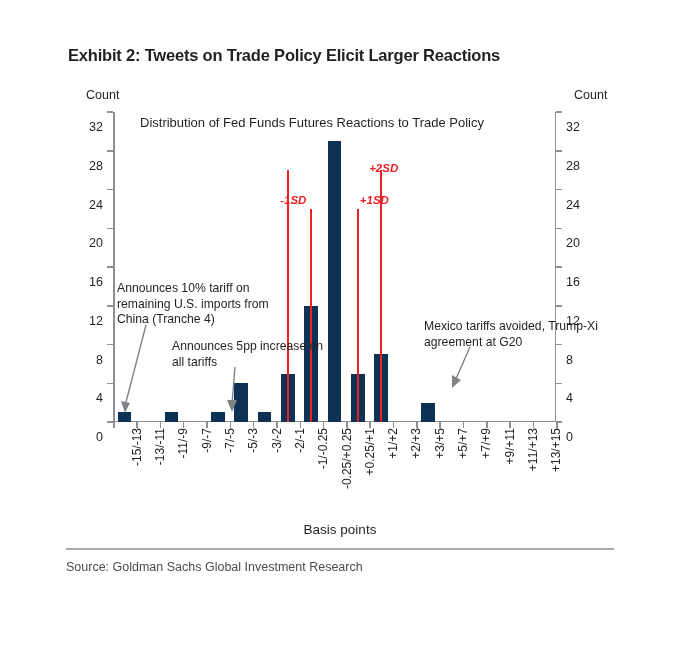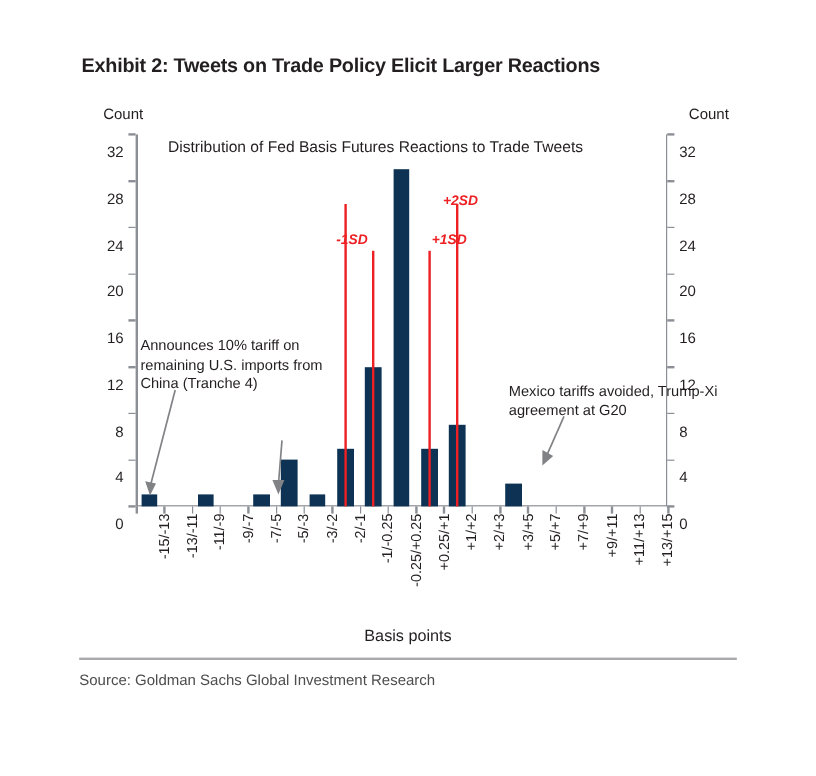--- a/index.html
+++ b/index.html
@@ -193,21 +193,21 @@
 </head>
 <body>
 
 <div id="page">
 
   <div id="exhibit-title">Exhibit 2: Tweets on Trade Policy Elicit Larger Reactions</div>
 
   <div class="count-label" id="count-left">Count</div>
   <div class="count-label" id="count-right">Count</div>
 
-  <div id="chart-subtitle">Distribution of Fed Basis Futures Reactions to Trade Tweets</div>
+  <div id="chart-subtitle">Distribution of Fed Funds Futures Reactions to Trade Policy</div>
 
   <div id="plot">
     <div class="axis-line" id="axis-left"></div>
     <div class="axis-line" id="axis-right"></div>
     <div class="axis-line" id="axis-bottom"></div>
     <div id="yticks-left">
         <div class="ytick left" style="top: 309.25px;"></div>
         <div class="ytick-label left" style="top: 303px;">0</div>
         <div class="ytick left" style="top: 270.5px;"></div>
         <div class="ytick-label left" style="top: 264.25px;">4</div>
@@ -287,20 +287,21 @@
         <div class="sd-label" style="bottom: 216.125px; left: 167.184px;">-1SD</div>
         <div class="sd-line" style="left: 244.016px; bottom: 0px; height: 213.125px; background: rgb(237, 32, 36);"></div>
         <div class="sd-label" style="bottom: 216.125px; left: 246.816px;">+1SD</div>
         <div class="sd-line" style="left: 267.332px; bottom: 0px; height: 251.875px; background: rgb(237, 32, 36);"></div>
         <div class="sd-label" style="bottom: 248px; left: 256.132px;">+2SD</div>
       </div>
   </div>
 
 
   <div class="annot" id="annot-tranche4">Announces 10% tariff on remaining U.S. imports from China (Tranche 4)</div>
+  <div class="annot" id="annot-5pp">Announces 5pp increase on all tariffs</div>
   <div class="annot" id="annot-mexico">Mexico tariffs avoided, Trump-Xi agreement at G20</div>
 
   <svg class="arrow" id="arrow-tranche4" style="left:0;top:0;width:680px;height:647px;pointer-events:none">
     <line x1="146" y1="325" x2="125" y2="406" stroke="#808285" stroke-width="1.4"></line>
     <polygon points="125,413 121,401 130,403" fill="#808285"></polygon>
     <line x1="235" y1="367" x2="232" y2="404" stroke="#808285" stroke-width="1.4"></line>
     <polygon points="232,412 227,400 237,400" fill="#808285"></polygon>
     <line x1="470" y1="347" x2="455" y2="381" stroke="#808285" stroke-width="1.4"></line>
     <polygon points="452,388 452,375 461,380" fill="#808285"></polygon>
   </svg>

